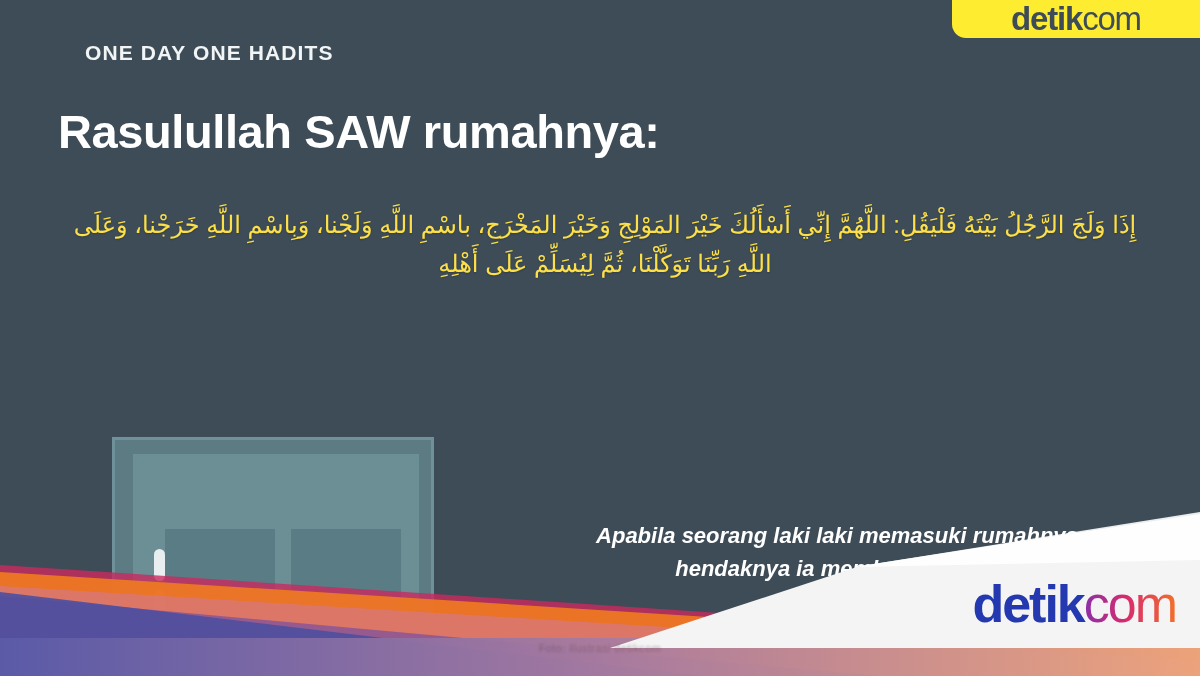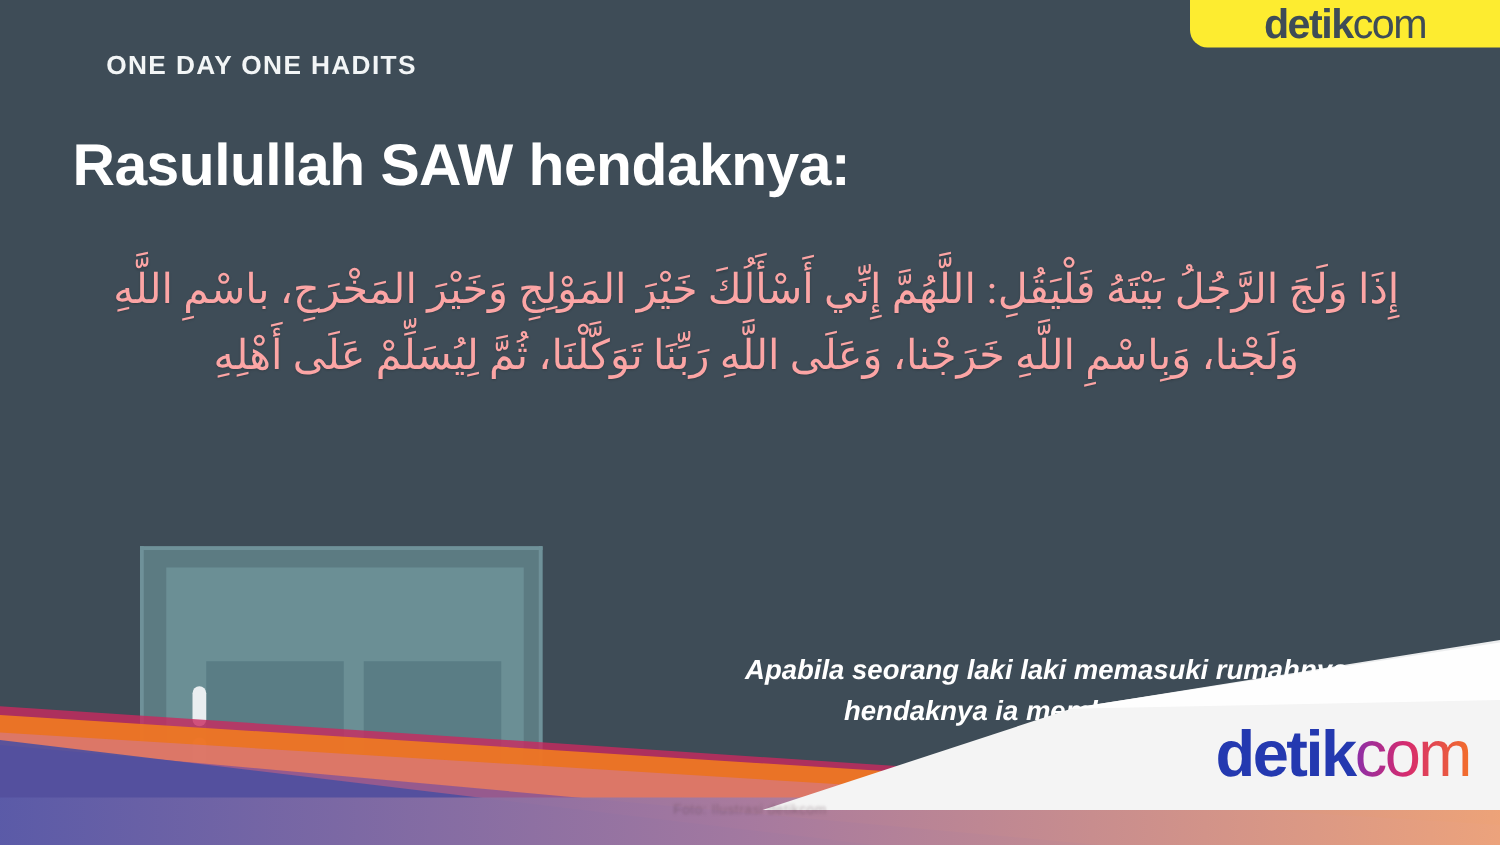--- a/index.html
+++ b/index.html
@@ -86,23 +86,23 @@
     position:absolute; left:58px; top:104px;
     font-size:47px; font-weight:700; letter-spacing:-0.4px;
     color:#ffffff; z-index:20;
   }
 
   
   #hadith-arabic {
     position:absolute; left:70px; top:206px;
     width:1070px;
     direction:rtl; text-align:center;
-    color:#fca5a5;
-    font-family:Liberation Serif, serif;
-    font-size:33px; line-height:1.62;
+    color:#fde047;
+    font-family:Liberation Sans, sans-serif;
+    font-size:24px; line-height:1.62;
     z-index:20;
     text-shadow:0 1px 2px rgba(0,0,0,.18);
   }
 
   
   #hadith-translation {
     position:absolute; left:560px; top:520px;
     width:560px;
     text-align:center;
     color:#ffffff;
@@ -191,19 +191,19 @@
   </div>
 
   <div id="bottom-caption">Foto: Ilustrasi detikcom</div>
 
   <div id="brand-badge-top">
     <span class="wm"><span>detik</span><span class="light">com</span></span>
   </div>
 
   <div id="kicker">ONE DAY ONE HADITS</div>
 
-  <div id="headline">Rasulullah SAW hendaknya:</div>
+  <div id="headline">Rasulullah SAW rumahnya:</div>
 
   <div id="hadith-arabic">إِذَا وَلَجَ الرَّجُلُ بَيْتَهُ فَلْيَقُلِ: اللَّهُمَّ إِنِّي أَسْأَلُكَ خَيْرَ المَوْلِجِ وَخَيْرَ المَخْرَجِ، باسْمِ اللَّهِ وَلَجْنا، وَبِاسْمِ اللَّهِ خَرَجْنا، وَعَلَى اللَّهِ رَبِّنَا تَوَكَّلْنَا، ثُمَّ لِيُسَلِّمْ عَلَى أَهْلِهِ</div>
 
   <div id="hadith-translation">Apabila seorang laki laki memasuki rumahnya, hendaknya ia membaca doa, "Y</div>
 
 </div>
 
 </body></html>

